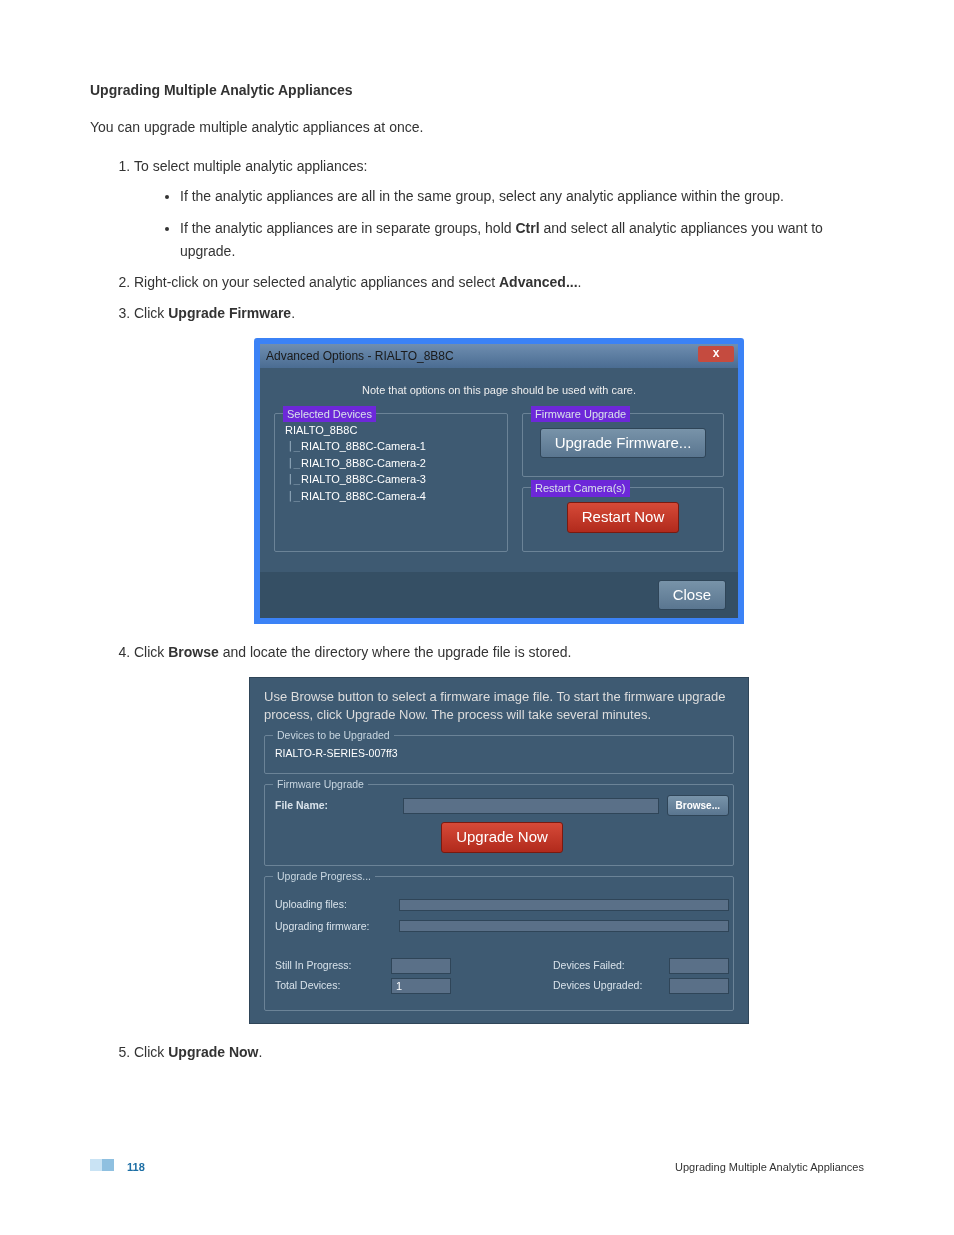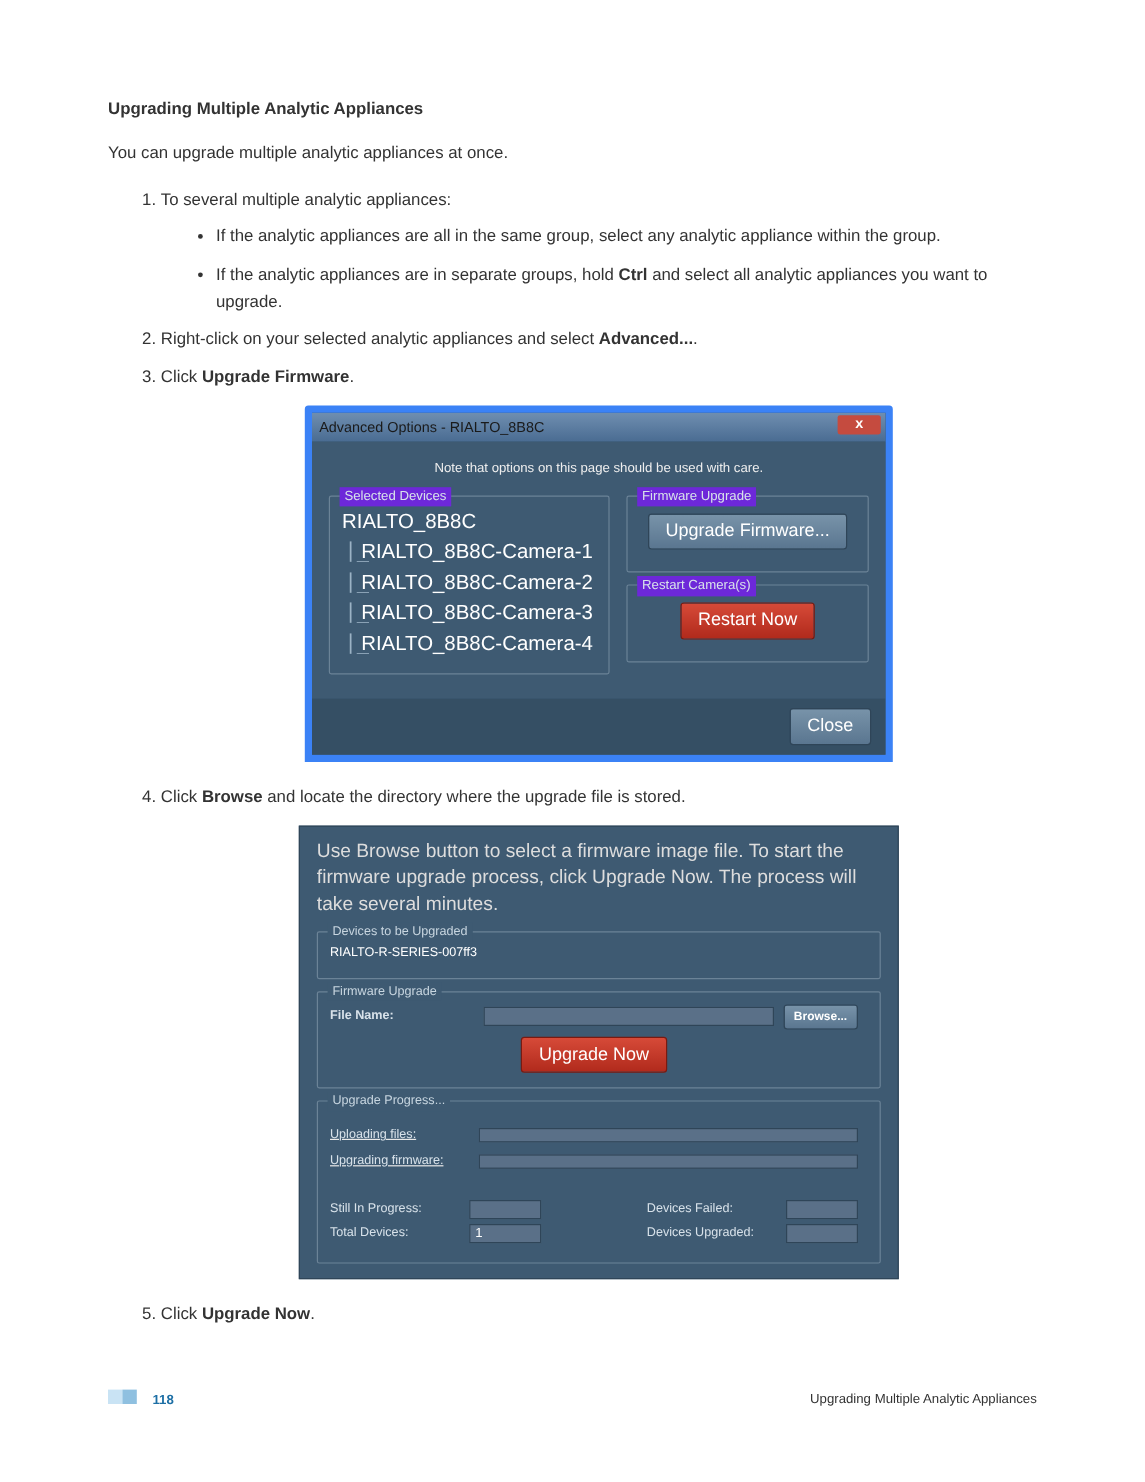--- a/index.html
+++ b/index.html
@@ -88,21 +88,21 @@
   }
   .legend {
     position: absolute;
     top: -8px;
     left: 8px;
     background: #6d28d9;
     padding: 0 4px;
     color: #d8e2ea;
     font-size: 11px;
   }
-  .devlist { font-size: 17px; color: #fff; line-height: 1.5; }
+  .devlist { font-size: 11px; color: #fff; line-height: 1.5; }
   .devlist .child { margin-left: 16px; position: relative; }
   .devlist .child::before {
     content: "|_";
     position: absolute;
     left: -14px;
     color: #9bb2c4;
     font-family: monospace;
   }
   .btn {
     display: inline-block;
@@ -129,29 +129,29 @@
   .win2 {
     width: 500px;
     background: #3e5a72;
     border: 1px solid #2f4558;
     font-family: "Segoe UI", Tahoma, sans-serif;
     font-size: 11px;
     color: #e8e8e8;
     padding: 10px 14px 12px 14px;
   }
   .instruction {
-    font-size: 16px;
+    font-size: 13px;
     line-height: 1.4;
     margin-bottom: 10px;
     color: #ddd;
   }
   .fs2 {
     border: 1px solid #6b8397;
     border-radius: 2px;
-    padding: 10px 18px 12px 10px;
+    padding: 10px 4px 12px 10px;
     margin-bottom: 10px;
     position: relative;
   }
   .fs2 .legend2 {
     position: absolute;
     top: -8px;
     left: 8px;
     background: #3e5a72;
     padding: 0 4px;
     color: #c8d6e0;
@@ -164,21 +164,21 @@
     flex: 1;
     height: 16px;
     background: #5a7088;
     border: 1px solid #2f4558;
   }
   .btn-sm {
     padding: 2px 8px;
     font-size: 10px;
   }
   .upgrade-now-wrap { text-align: center; margin-top: 6px; }
-  .prog-row { display: flex; align-items: center; gap: 4px; margin-bottom: 6px; text-decoration: underline; }
+  .prog-row { display: flex; align-items: center; gap: 4px; margin-bottom: 6px; }
   .prog-label { width: 120px; font-size: 10.5px; color: #d8e2ea; }
   .prog-bar {
     flex: 1;
     height: 12px;
     background: #5a7088;
     border: 1px solid #2f4558;
   }
   .stat-box {
     width: 60px;
     height: 16px;
@@ -212,21 +212,21 @@
   .fb2 { background:#8fc0e0; }
 </style>
 </head>
 <body>
 
 <h3 class="title">Upgrading Multiple Analytic Appliances</h3>
 <p class="intro">You can upgrade multiple analytic appliances at once.</p>
 
 <ol class="main">
   <li>
-    <span>To several multiple analytic appliances:</span>
+    <span>To select multiple analytic appliances:</span>
     <ul class="sub">
       <li>If the analytic appliances are all in the same group, select any analytic appliance within the group.</li>
       <li>
         <span>If the analytic appliances are in separate groups, hold </span><span class="bold">Ctrl</span><span> and select all analytic appliances you want to upgrade.</span>
       </li>
     </ul>
   </li>
   <li>
     <span>Right-click on your selected analytic appliances and select </span><span class="bold">Advanced...</span><span>.</span>
   </li>

